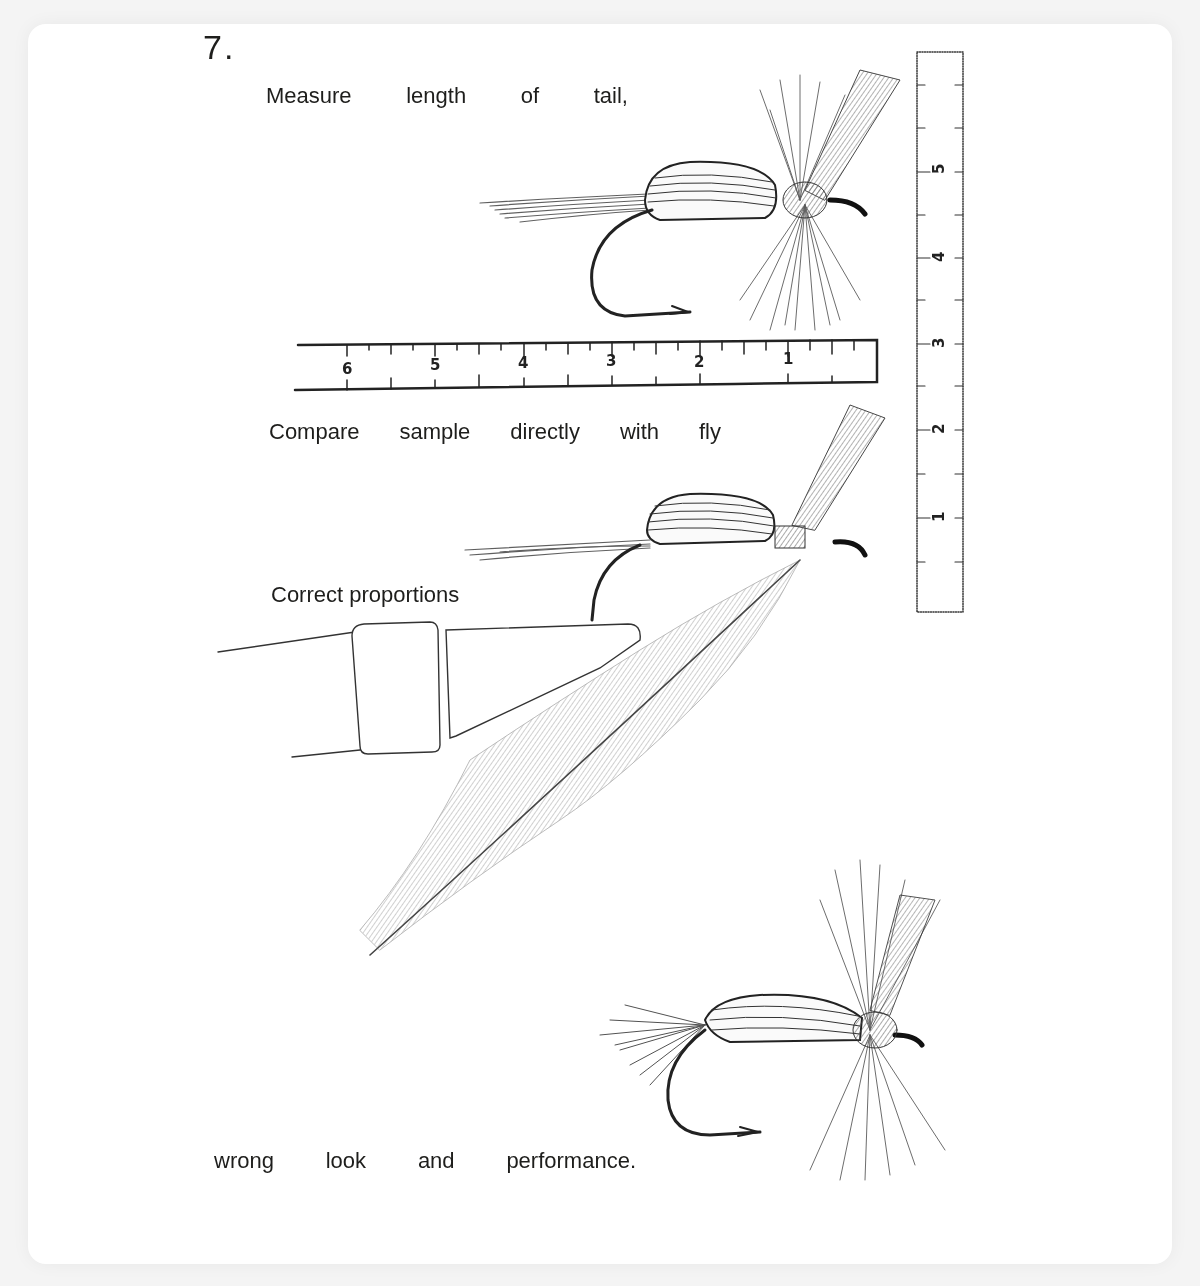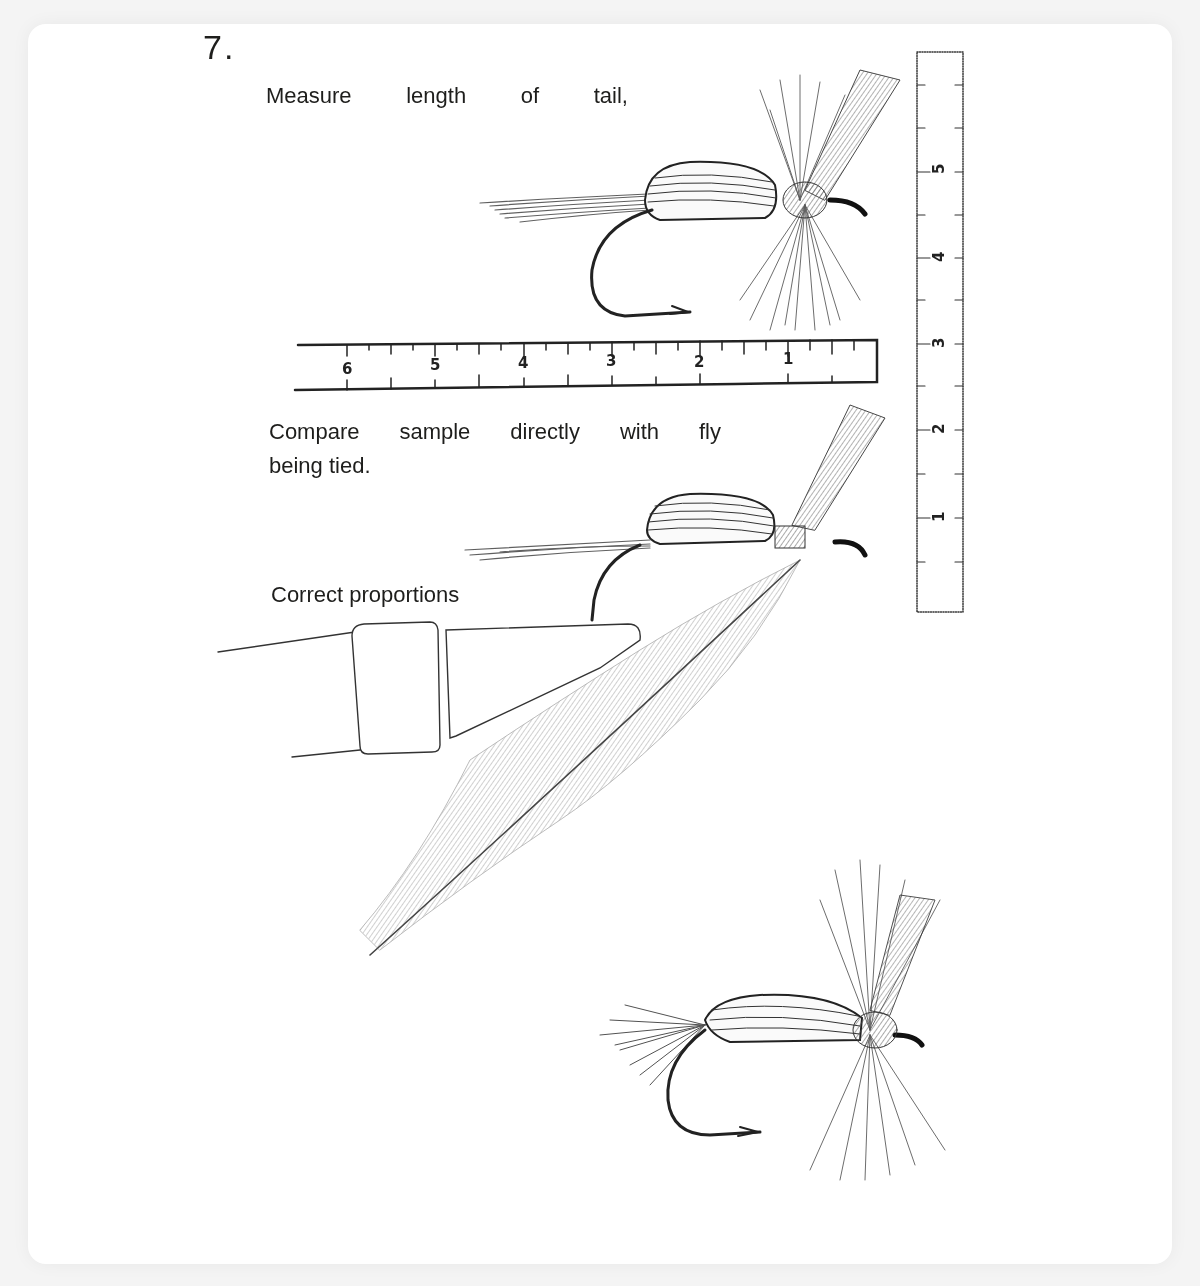--- a/index.html
+++ b/index.html
@@ -32,26 +32,26 @@
 <div class="page"></div>
 
 <div class="step-number">7.</div>
 
 <div class="caption last-left" id="cap-measure">
   <span style="text-align-last:justify">Measure length of tail,</span>
 </div>
 
 <div class="caption last-left" id="cap-compare">
   <span style="text-align-last:justify">Compare sample directly with fly</span>
-  <span style="text-align-last:left">being tied.</span>
 </div>
 
 <div class="caption" id="cap-correct">Correct proportions</div>
 
 <div class="caption" id="cap-incorrect">
+  <span style="text-align-last:justify">wrong look and performance.</span>
 </div>
 
 <svg class="art" width="1200" height="1286" viewBox="0 0 1200 1286" fill="none" stroke="#2a2a28" stroke-linecap="round">
   <defs>
     <pattern id="hatch" width="4" height="4" patternUnits="userSpaceOnUse" patternTransform="rotate(35)">
       <line x1="0" y1="0" x2="0" y2="4" stroke="#555" stroke-width="1"></line>
     </pattern>
   </defs>
 
   <g>

